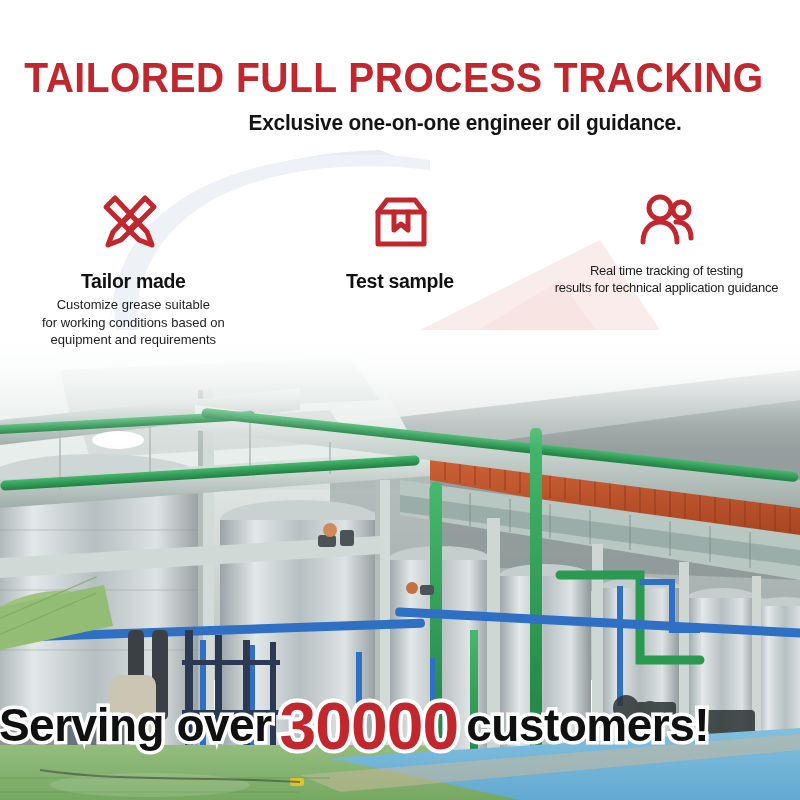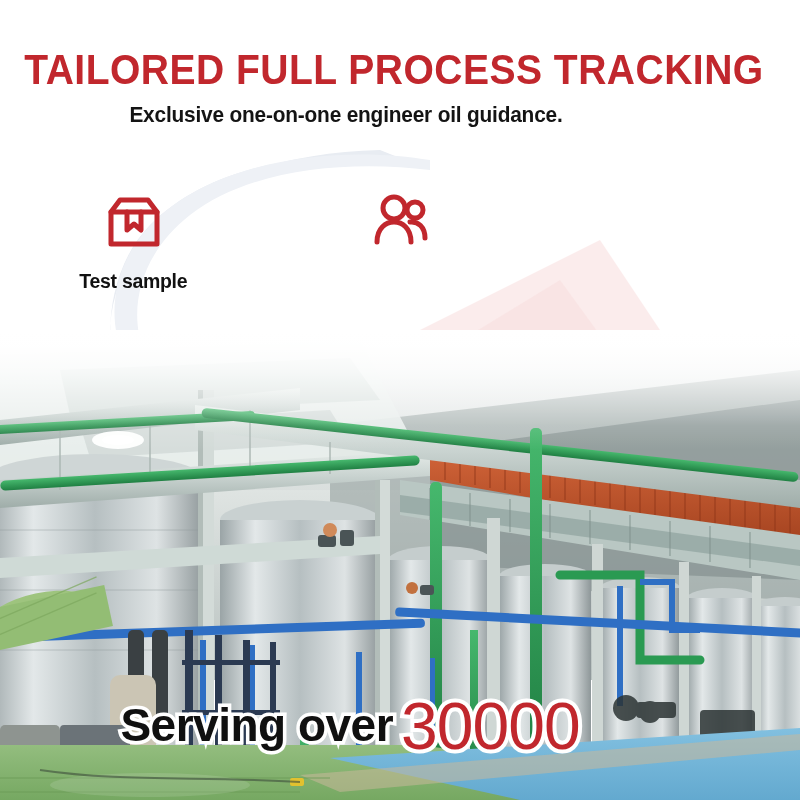--- a/index.html
+++ b/index.html
@@ -22,24 +22,24 @@
     position:absolute;
     left:0; top:130px;
     width:800px; height:260px;
     pointer-events:none;
     z-index:1;
   }
 
   
   .header {
     position:absolute;
-    left:0; top:0;
+    left:0; top:8px;
     width:692px;
     z-index:4;
-    text-align:center;
+    text-align:right;
   }
   .title {
     margin-top:49px;
     color:#c1272d;
     font-family:"Liberation Sans Narrow","Liberation Sans", sans-serif;
     font-weight:bold;
     font-size:42px;
     letter-spacing:0.5px;
     line-height:1;
     transform:scaleX(0.93);
@@ -132,21 +132,21 @@
   .foot-word {
     font-weight:bold;
     font-size:46px;
     color:#101010;
     letter-spacing:-0.5px;
     -webkit-text-stroke:7px #ffffff;
     paint-order:stroke fill;
     line-height:1;
   }
   .foot-number {
-    font-weight:normal;
+    font-weight:bold;
     font-size:66px;
     color:#c1272d;
     letter-spacing:-1px;
     -webkit-text-stroke:8px #ffffff;
     paint-order:stroke fill;
     line-height:1;
     margin:0 8px;
     position:relative;
     top:1px;
   }
@@ -378,20 +378,34 @@
     <div class="photo-fade"></div>
   </div>
 
   <div class="header">
     <div class="title">TAILORED FULL PROCESS TRACKING</div>
     <div class="subtitle">Exclusive one-on-one engineer oil guidance.</div>
   </div>
 
   <div class="features">
 
+    <div class="feature f1">
+      <div class="feature-icon">
+        <svg width="64" height="64" viewBox="0 0 64 64" fill="none" stroke="#c1272d" stroke-width="5" stroke-linecap="round" stroke-linejoin="round">
+          <path d="M47 8 L56 17 L23 50 L10 55 L15 42 Z"></path>
+          <path d="M17 8 L8 17 L41 50 L54 55 L49 42 Z"></path>
+          <path d="M26 31 L33 24"></path>
+          <path d="M33 38 L40 31"></path>
+        </svg>
+      </div>
+      <div class="feature-title">Tailor made</div>
+      <div class="feature-desc">Customize grease suitable
+for working conditions based on
+equipment and requirements</div>
+    </div>
 
     <div class="feature f2">
       <div class="feature-icon">
         <svg width="64" height="64" viewBox="0 0 64 64" fill="none" stroke="#c1272d" stroke-width="5" stroke-linecap="round" stroke-linejoin="round">
           <path d="M9 22 L18 10 L46 10 L55 22 L55 54 L9 54 Z"></path>
           <path d="M9 22 L55 22"></path>
           <path d="M25 22 L25 40 L32 34 L39 40 L39 22"></path>
         </svg>
       </div>
       <div class="feature-title">Test sample</div>
@@ -399,22 +413,25 @@
 
     <div class="feature f3">
       <div class="feature-icon">
         <svg width="64" height="64" viewBox="0 0 64 64" fill="none" stroke="#c1272d" stroke-width="5" stroke-linecap="round" stroke-linejoin="round">
           <circle cx="26" cy="18" r="11"></circle>
           <path d="M9 52 C 9 38, 18 32, 26 32 C 34 32, 43 38, 43 52"></path>
           <circle cx="47" cy="20" r="8"></circle>
           <path d="M42 32 C 50 31, 57 37, 57 48"></path>
         </svg>
       </div>
+      <div class="feature-desc">Real time tracking of testing
+results for technical application guidance</div>
     </div>
 
   </div>
 
   <div class="footer">
     <span class="foot-word">Serving over</span>
     <span class="foot-number">30000</span>
+    <span class="foot-word">customers!</span>
   </div>
 
 </div>
 
 </body></html>

